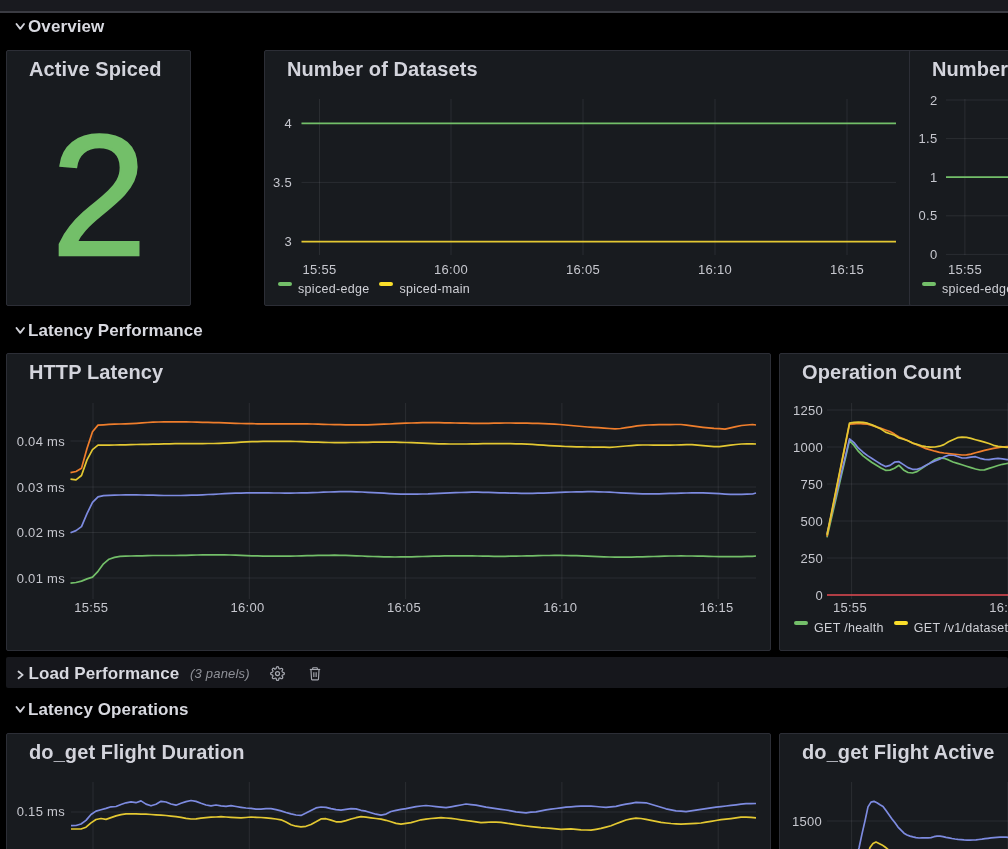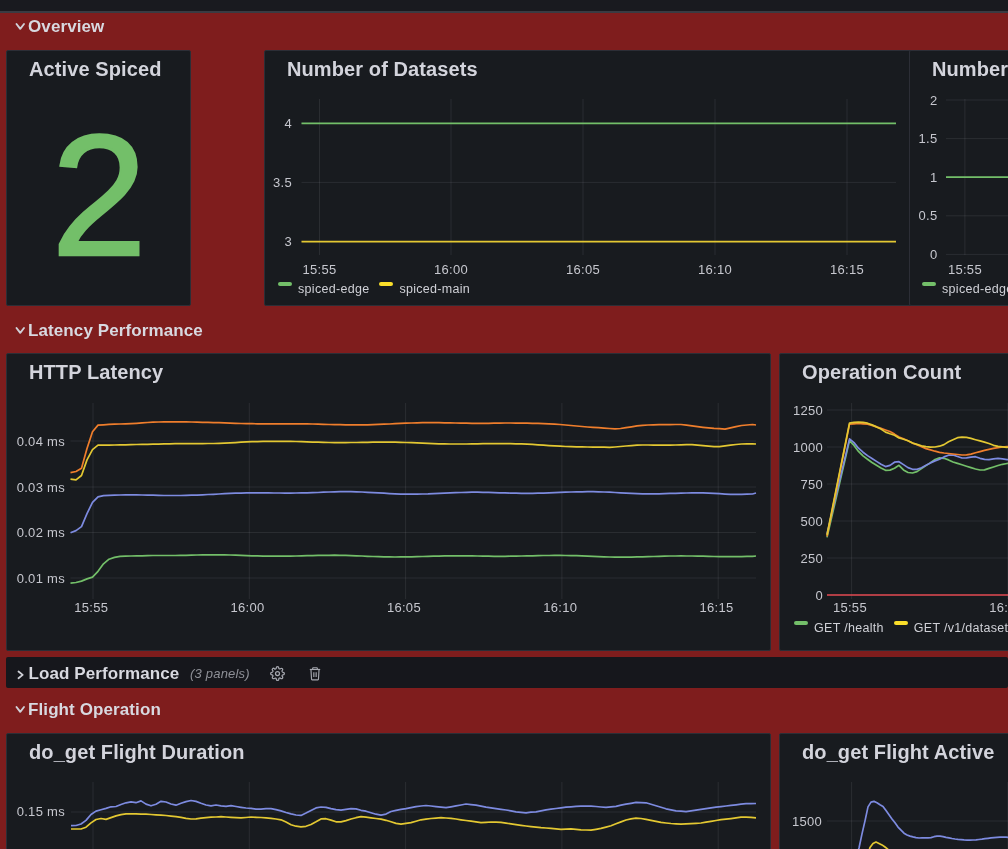--- a/index.html
+++ b/index.html
@@ -1,15 +1,15 @@
 <!DOCTYPE html>
 <html><head><meta charset="utf-8"><style>
 *{margin:0;padding:0;box-sizing:border-box}
 body{background:#111217;font-family:"Liberation Sans",sans-serif;width:1008px;height:849px;overflow:hidden}
-#wrap{position:relative;width:1008px;height:849px;background:#7f1d1d;overflow:hidden}
+#wrap{position:relative;width:1008px;height:849px;background:#000000;overflow:hidden}
 .panel{position:absolute;background:#181b1f;border:1px solid #2c2e36;border-radius:2px}
 .ptitle{position:absolute;left:22px;top:7px;font-size:20px;font-weight:700;color:#d3d4dc;letter-spacing:.1px;white-space:nowrap}
 .shdr{position:absolute;font-size:17px;font-weight:700;color:#d8d9e0;letter-spacing:.1px;white-space:nowrap;line-height:1}
 .legend{position:absolute;display:flex;align-items:center;white-space:nowrap;font-size:12.5px;letter-spacing:.3px;color:#d0d1d7}
 .li{display:flex;align-items:flex-start;margin-right:10px}
 .lm{width:14px;height:4px;border-radius:2px;margin-right:6px;flex:none}
 svg{position:absolute;left:0;top:0}
 text{font-family:"Liberation Sans",sans-serif;letter-spacing:.3px}
 </style></head><body>
 <div id="wrap">
@@ -159,21 +159,21 @@
 <svg style="left:308px;top:666px" width="14" height="15" viewBox="0 0 24 26" fill="none" stroke="#a5a7af" stroke-width="2">
 <path d="M3 6h18"></path>
       <path d="M8 6V4a1 1 0 0 1 1-1h6a1 1 0 0 1 1 1v2"></path>
 <path d="M5 6l1 17a1 1 0 0 0 1 1h10a1 1 0 0 0 1-1l1-17"></path>
 <path d="M10 11v8"></path>
       <path d="M14 11v8"></path>
 </svg>
 <svg style="left:15px;top:704.5px" width="11" height="10">
       <polyline points="1.5,2 5.25,6.8 9,2" fill="none" stroke="#d0d1d8" stroke-width="1.9" stroke-linecap="round" stroke-linejoin="round"></polyline>
     </svg>
-<div class="shdr" style="left:28px;top:700.5px">Flight Operation</div>
+<div class="shdr" style="left:28px;top:700.5px">Latency Operations</div>
 <div class="panel" style="left:6px;top:733px;width:765px;height:298px">
       <div class="ptitle">do_get Flight Duration</div>
 <svg width="765" height="298" viewBox="0 0 765 298">
         <line x1="64" y1="78" x2="749" y2="78" stroke="rgba(204,204,220,0.10)" stroke-width="1"></line>
         <line x1="86" y1="48" x2="86" y2="245" stroke="rgba(204,204,220,0.10)" stroke-width="1"></line>
         <line x1="242.3" y1="48" x2="242.3" y2="245" stroke="rgba(204,204,220,0.10)" stroke-width="1"></line>
         <line x1="398.6" y1="48" x2="398.6" y2="245" stroke="rgba(204,204,220,0.10)" stroke-width="1"></line>
         <line x1="554.9" y1="48" x2="554.9" y2="245" stroke="rgba(204,204,220,0.10)" stroke-width="1"></line>
         <line x1="711.2" y1="48" x2="711.2" y2="245" stroke="rgba(204,204,220,0.10)" stroke-width="1"></line>
         <text x="58" y="82" font-size="13" fill="#c6c7ce" text-anchor="end">0.15 ms</text>

